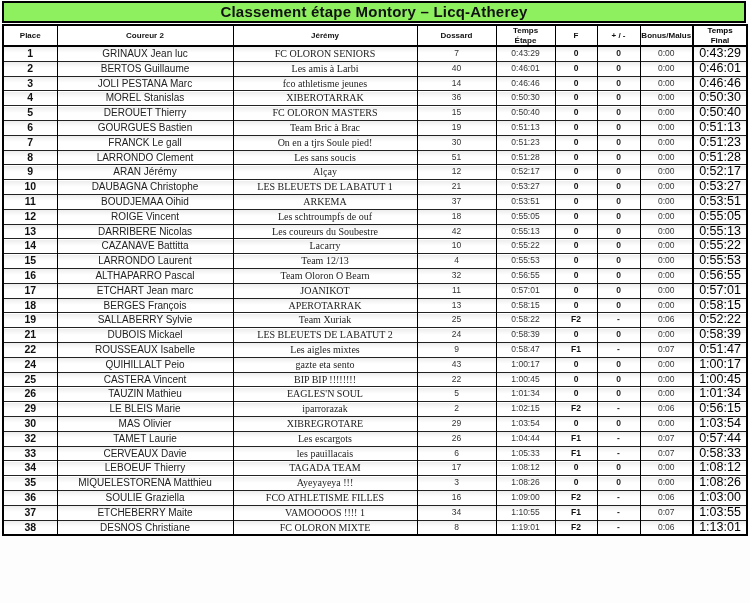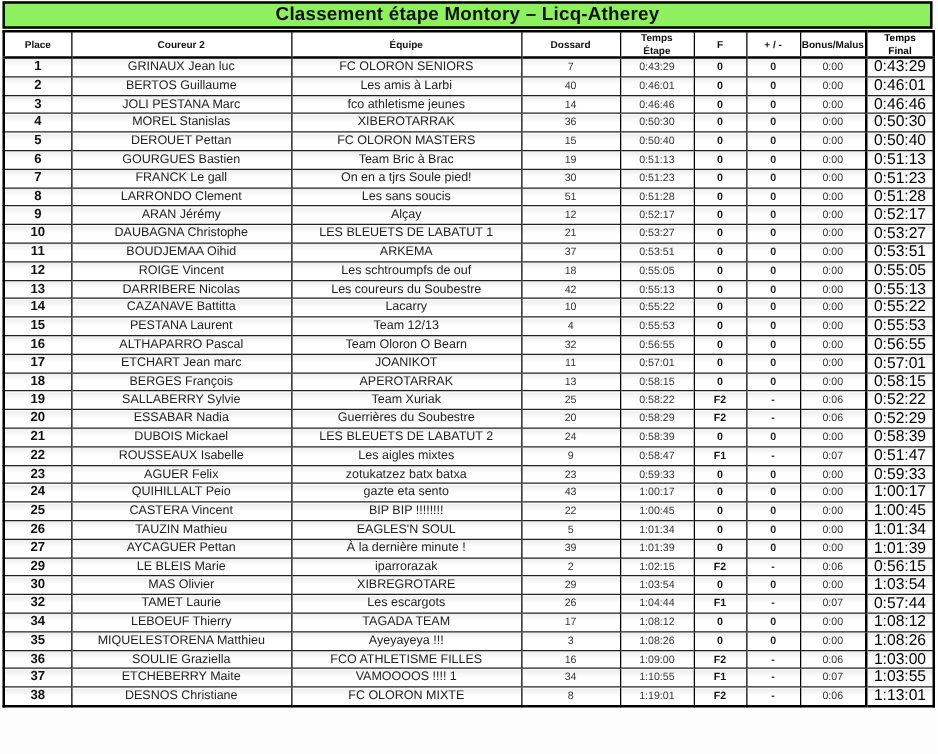--- a/index.html
+++ b/index.html
@@ -59,21 +59,21 @@
     color: #111;
   }
   tbody tr {
     height: 13.8px;
     border-top: 1px solid #222;
     background: linear-gradient(180deg, #ededed 0%, #ffffff 42%);
   }
   tbody td { line-height: 13.8px; }
   .c0 { font-weight: bold; font-size: 10.5px; color: #111; }
   .c1 { font-size: 10px; color: #222; }
-  .c2 { font-size: 10px; color: #222; }
+  .c2 { font-size: 10px; color: #222; font-family: Liberation Serif, serif; }
   .c3 { font-size: 8.5px; color: #333; }
   .c4 { font-size: 8.5px; color: #333; }
   .c5 { font-size: 8.5px; font-weight: bold; color: #111; }
   .c6 { font-size: 8.5px; font-weight: bold; color: #222; }
   .c7 { font-size: 8.5px; color: #333; }
   .c8 { font-size: 12.5px; color: #000; border-left: 2px solid #000; }
 </style>
 </head>
 <body>
 
@@ -89,21 +89,21 @@
       <col class="w-temps">
         <col class="w-f">
         <col class="w-pm">
         <col class="w-bonus">
         <col class="w-final">
     </colgroup>
     <thead>
       <tr>
         <th>Place</th>
         <th>Coureur 2</th>
-        <th>Équipe</th>
+        <th>Jérémy</th>
         <th>Dossard</th>
         <th>Temps
 Étape</th>
         <th>F</th>
         <th>+ / -</th>
         <th>Bonus/Malus</th>
         <th class="c8" style="font-size:8px;">Temps
 Final</th>
       </tr>
     </thead>
@@ -147,21 +147,21 @@
           <td class="c2">XIBEROTARRAK</td>
           <td class="c3">36</td>
           <td class="c4">0:50:30</td>
           <td class="c5">0</td>
           <td class="c6">0</td>
           <td class="c7">0:00</td>
           <td class="c8">0:50:30</td>
         </tr>
         <tr>
           <td class="c0">5</td>
-          <td class="c1">DEROUET Pettan</td>
+          <td class="c1">DEROUET Thierry</td>
           <td class="c2">FC OLORON MASTERS</td>
           <td class="c3">15</td>
           <td class="c4">0:50:40</td>
           <td class="c5">0</td>
           <td class="c6">0</td>
           <td class="c7">0:00</td>
           <td class="c8">0:50:40</td>
         </tr>
         <tr>
           <td class="c0">6</td>
@@ -257,21 +257,21 @@
           <td class="c2">Lacarry</td>
           <td class="c3">10</td>
           <td class="c4">0:55:22</td>
           <td class="c5">0</td>
           <td class="c6">0</td>
           <td class="c7">0:00</td>
           <td class="c8">0:55:22</td>
         </tr>
         <tr>
           <td class="c0">15</td>
-          <td class="c1">PESTANA Laurent</td>
+          <td class="c1">LARRONDO Laurent</td>
           <td class="c2">Team 12/13</td>
           <td class="c3">4</td>
           <td class="c4">0:55:53</td>
           <td class="c5">0</td>
           <td class="c6">0</td>
           <td class="c7">0:00</td>
           <td class="c8">0:55:53</td>
         </tr>
         <tr>
           <td class="c0">16</td>
@@ -311,31 +311,20 @@
           <td class="c1">SALLABERRY Sylvie</td>
           <td class="c2">Team Xuriak</td>
           <td class="c3">25</td>
           <td class="c4">0:58:22</td>
           <td class="c5">F2</td>
           <td class="c6">-</td>
           <td class="c7">0:06</td>
           <td class="c8">0:52:22</td>
         </tr>
         <tr>
-          <td class="c0">20</td>
-          <td class="c1">ESSABAR Nadia</td>
-          <td class="c2">Guerrières du Soubestre</td>
-          <td class="c3">20</td>
-          <td class="c4">0:58:29</td>
-          <td class="c5">F2</td>
-          <td class="c6">-</td>
-          <td class="c7">0:06</td>
-          <td class="c8">0:52:29</td>
-        </tr>
-        <tr>
           <td class="c0">21</td>
           <td class="c1">DUBOIS Mickael</td>
           <td class="c2">LES BLEUETS DE LABATUT 2</td>
           <td class="c3">24</td>
           <td class="c4">0:58:39</td>
           <td class="c5">0</td>
           <td class="c6">0</td>
           <td class="c7">0:00</td>
           <td class="c8">0:58:39</td>
         </tr>
@@ -344,31 +333,20 @@
           <td class="c1">ROUSSEAUX Isabelle</td>
           <td class="c2">Les aigles mixtes</td>
           <td class="c3">9</td>
           <td class="c4">0:58:47</td>
           <td class="c5">F1</td>
           <td class="c6">-</td>
           <td class="c7">0:07</td>
           <td class="c8">0:51:47</td>
         </tr>
         <tr>
-          <td class="c0">23</td>
-          <td class="c1">AGUER Felix</td>
-          <td class="c2">zotukatzez batx batxa</td>
-          <td class="c3">23</td>
-          <td class="c4">0:59:33</td>
-          <td class="c5">0</td>
-          <td class="c6">0</td>
-          <td class="c7">0:00</td>
-          <td class="c8">0:59:33</td>
-        </tr>
-        <tr>
           <td class="c0">24</td>
           <td class="c1">QUIHILLALT Peio</td>
           <td class="c2">gazte eta sento</td>
           <td class="c3">43</td>
           <td class="c4">1:00:17</td>
           <td class="c5">0</td>
           <td class="c6">0</td>
           <td class="c7">0:00</td>
           <td class="c8">1:00:17</td>
         </tr>
@@ -386,31 +364,20 @@
         <tr>
           <td class="c0">26</td>
           <td class="c1">TAUZIN Mathieu</td>
           <td class="c2">EAGLES'N SOUL</td>
           <td class="c3">5</td>
           <td class="c4">1:01:34</td>
           <td class="c5">0</td>
           <td class="c6">0</td>
           <td class="c7">0:00</td>
           <td class="c8">1:01:34</td>
-        </tr>
-        <tr>
-          <td class="c0">27</td>
-          <td class="c1">AYCAGUER Pettan</td>
-          <td class="c2">À la dernière minute !</td>
-          <td class="c3">39</td>
-          <td class="c4">1:01:39</td>
-          <td class="c5">0</td>
-          <td class="c6">0</td>
-          <td class="c7">0:00</td>
-          <td class="c8">1:01:39</td>
         </tr>
         <tr>
           <td class="c0">29</td>
           <td class="c1">LE BLEIS Marie</td>
           <td class="c2">iparrorazak</td>
           <td class="c3">2</td>
           <td class="c4">1:02:15</td>
           <td class="c5">F2</td>
           <td class="c6">-</td>
           <td class="c7">0:06</td>
@@ -432,20 +399,31 @@
           <td class="c1">TAMET Laurie</td>
           <td class="c2">Les escargots</td>
           <td class="c3">26</td>
           <td class="c4">1:04:44</td>
           <td class="c5">F1</td>
           <td class="c6">-</td>
           <td class="c7">0:07</td>
           <td class="c8">0:57:44</td>
         </tr>
         <tr>
+          <td class="c0">33</td>
+          <td class="c1">CERVEAUX Davie</td>
+          <td class="c2">les pauillacais</td>
+          <td class="c3">6</td>
+          <td class="c4">1:05:33</td>
+          <td class="c5">F1</td>
+          <td class="c6">-</td>
+          <td class="c7">0:07</td>
+          <td class="c8">0:58:33</td>
+        </tr>
+        <tr>
           <td class="c0">34</td>
           <td class="c1">LEBOEUF Thierry</td>
           <td class="c2">TAGADA TEAM</td>
           <td class="c3">17</td>
           <td class="c4">1:08:12</td>
           <td class="c5">0</td>
           <td class="c6">0</td>
           <td class="c7">0:00</td>
           <td class="c8">1:08:12</td>
         </tr>

